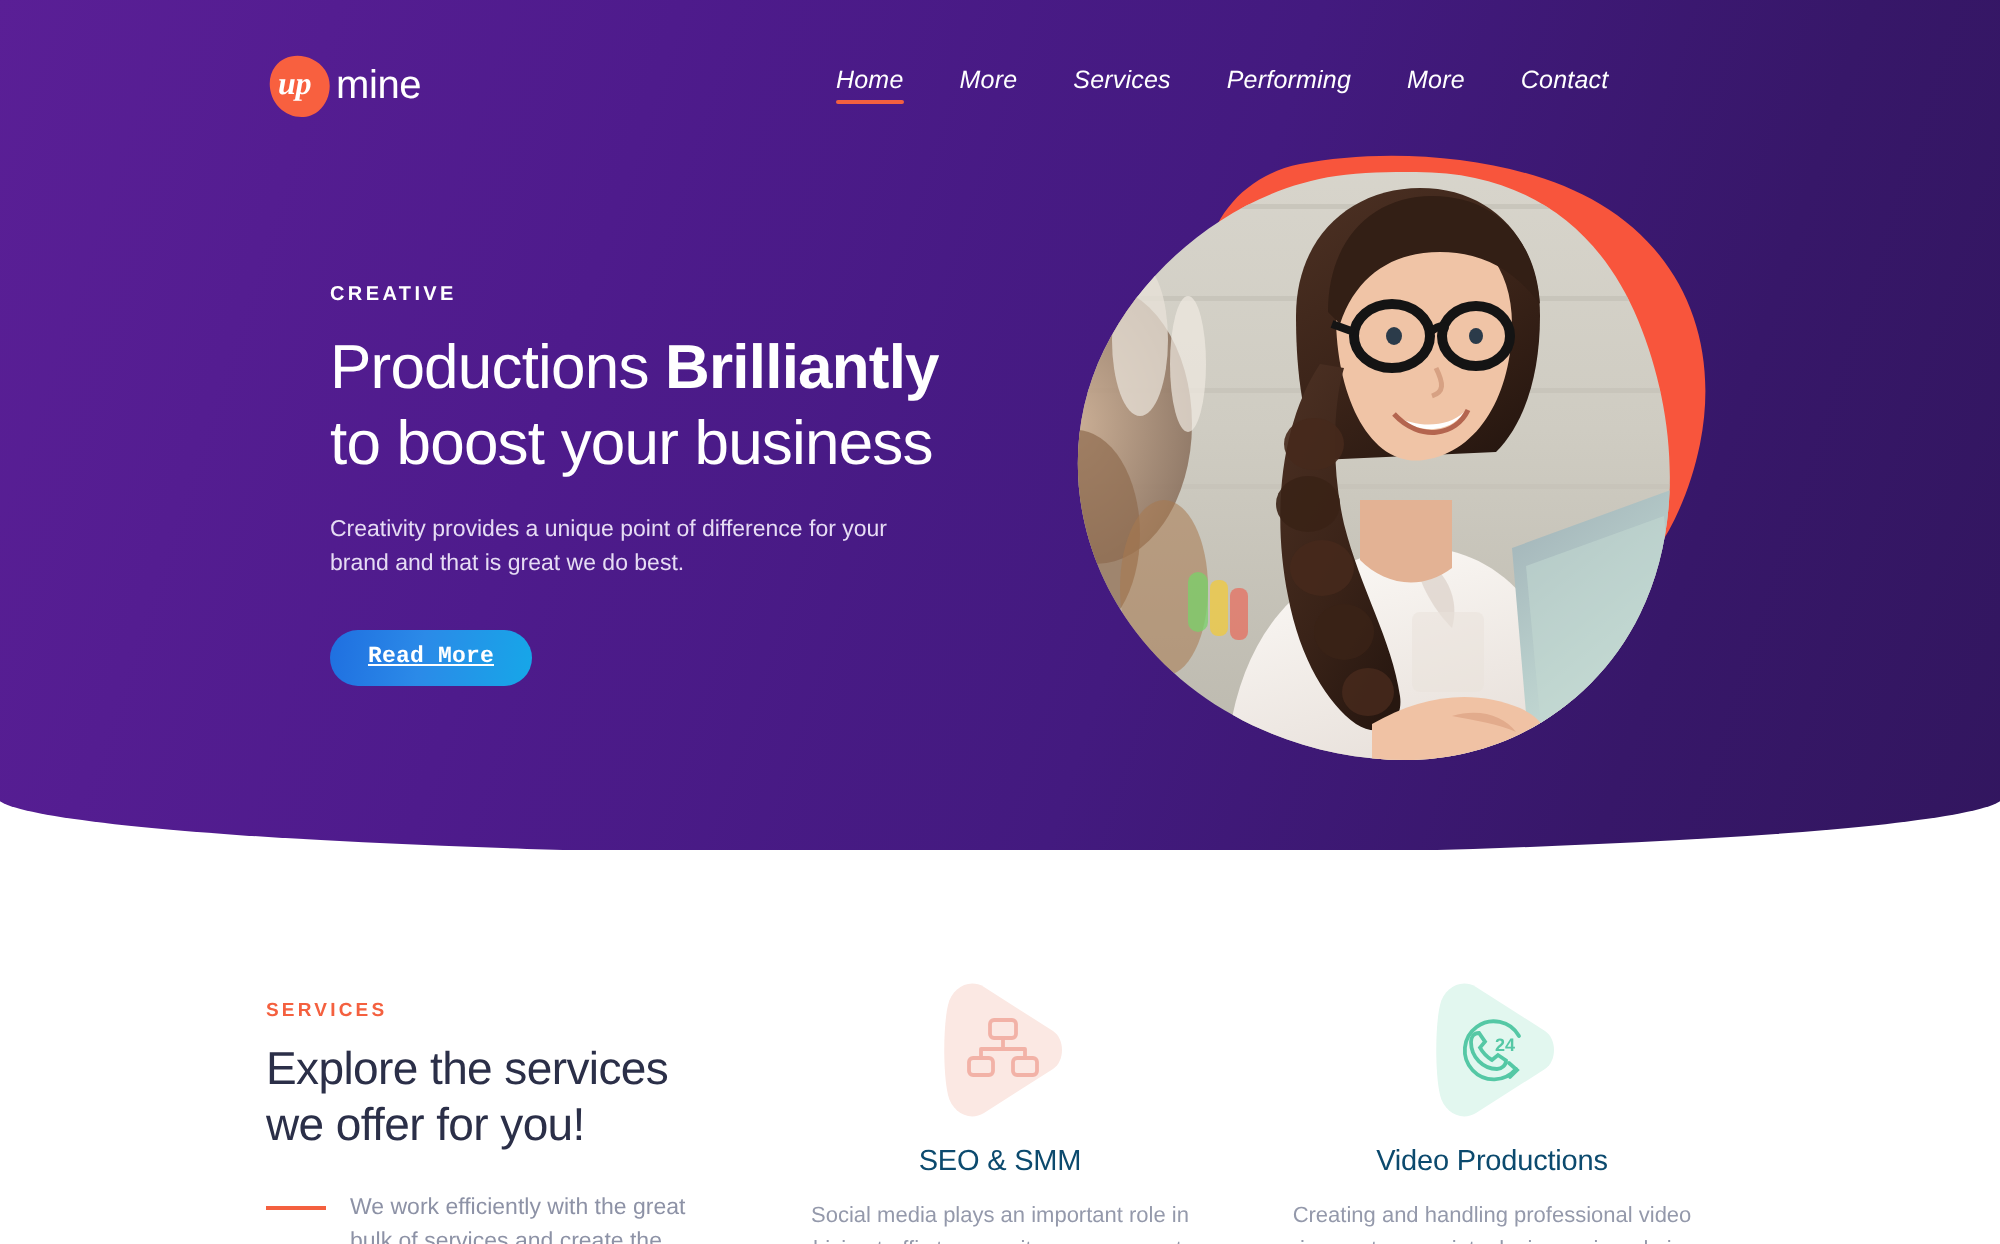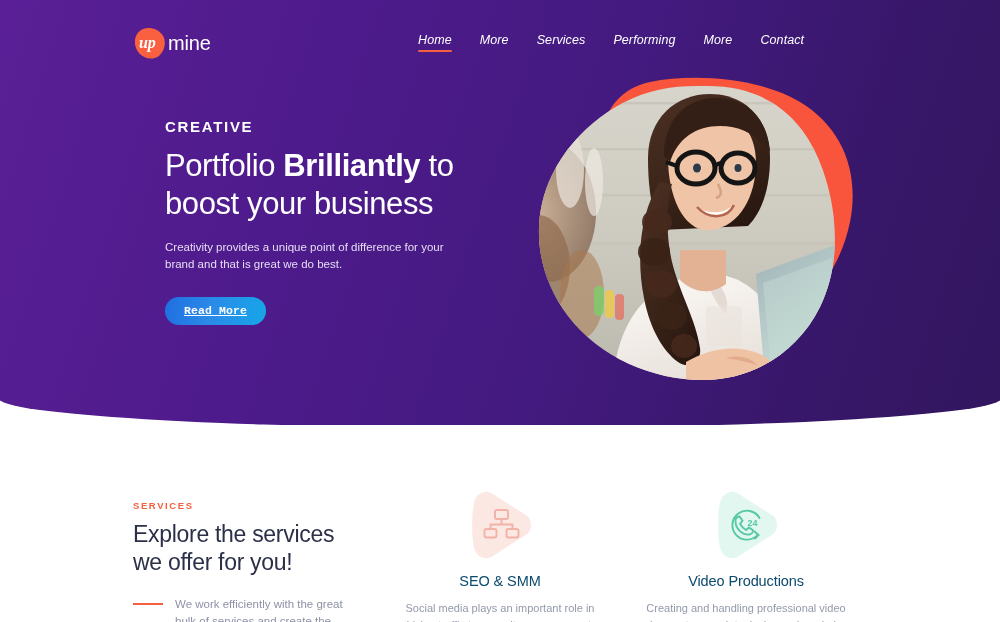--- a/index.html
+++ b/index.html
@@ -138,26 +138,27 @@
 
   
   .hero-copy {
     position: absolute;
     left: 165px;
     top: 118px;
     width: 330px;
     z-index: 20;
   }
   .eyebrow {
-    font-size: 15px;
+    font-size: 10px;
     font-weight: 700;
     letter-spacing: 1.7px;
     color: #ffffff;
     text-transform: uppercase;
     margin-bottom: 12px;
+    margin-top: 24px;
   }
   .hero-title {
     font-size: 31px;
     line-height: 38px;
     color: #ffffff;
     font-weight: 300;
     letter-spacing: -0.4px;
     width: 330px;
   }
   .hero-title b { font-weight: 700; }
@@ -413,21 +414,21 @@
         <a class="nav-link" href="#">Services</a>
         <a class="nav-link" href="#">Performing</a>
         <a class="nav-link" href="#">More</a>
         <a class="nav-link" href="#">Contact</a>
       </div>
 
     </nav>
 
     <div class="hero-copy">
       <div class="eyebrow">CREATIVE</div>
-      <h1 class="hero-title"><span>Portfolio </span><b>Brilliantly</b><span> to boost your business</span></h1>
+      <h1 class="hero-title"><span>Productions </span><b>Brilliantly</b><span> to boost your business</span></h1>
       <p class="hero-sub">Creativity provides a unique point of difference for your brand and that is great we do best.</p>
       <a class="read-more" href="#">Read More</a>
     </div>
   </section>
 
   <section class="services">
 
     <div class="svc-left">
       <div class="svc-eyebrow">SERVICES</div>
       <h2 class="svc-title">Explore the services we offer for you!</h2>

